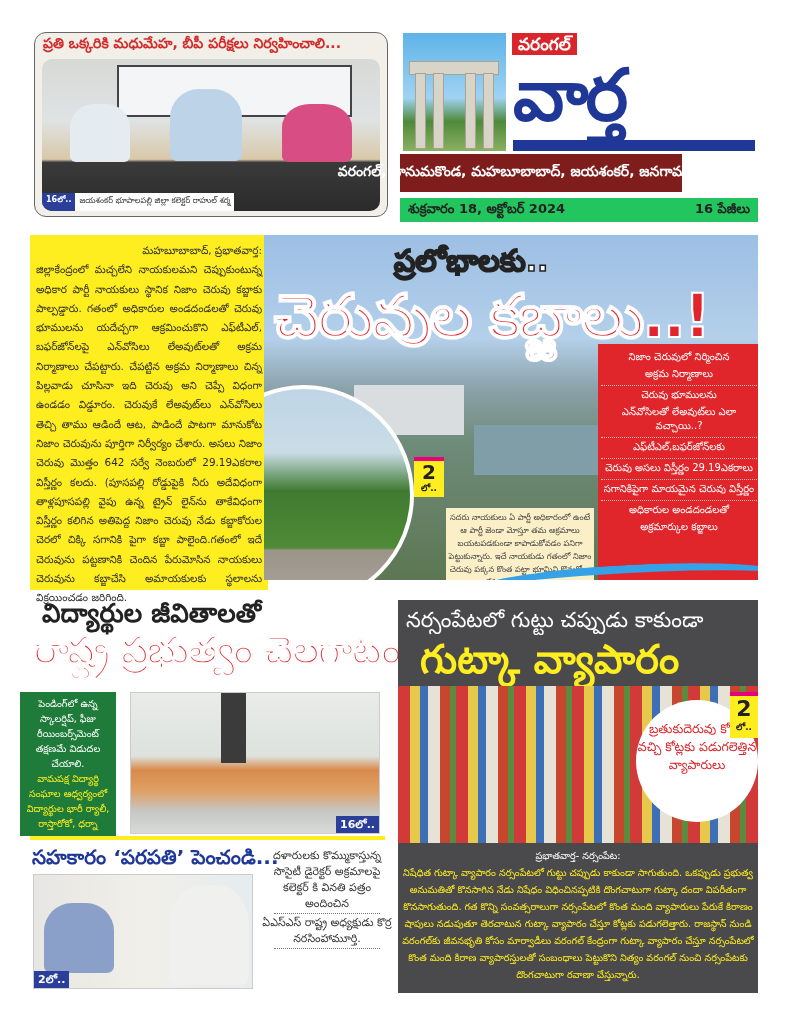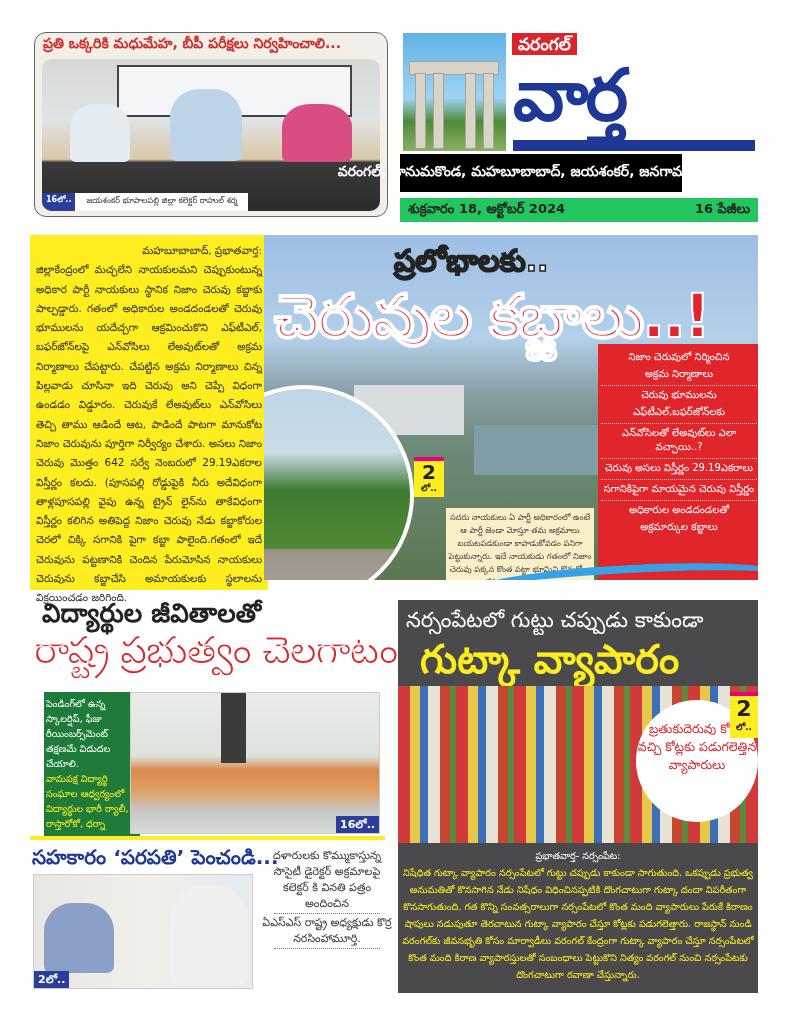--- a/index.html
+++ b/index.html
@@ -6,47 +6,47 @@
 body{width:787px;height:1024px;background:#fff;font-family:"DejaVu Sans",sans-serif;position:relative;overflow:hidden}
 .abs{position:absolute}
 
 .tl-box{left:34px;top:32px;width:354px;height:185px;border:1.5px solid #666;border-radius:12px;background:#f1efe8;overflow:hidden}
 .tl-head{left:8px;top:2px;font-size:14px;color:#d32a2a;font-weight:bold;white-space:nowrap}
 .tl-photo{left:7px;top:26px;width:338px;height:152px;border-radius:10px;overflow:hidden;background:linear-gradient(#d7d9d6 0,#dfe3e4 40%,#d8c8a8 66%,#3a3a3a 68%,#2b2b2b 100%)}
 .screen{left:75px;top:6px;width:235px;height:52px;background:#f3f5f7;border:2px solid #444}
 .person{border-radius:40% 40% 10% 10%}
 .tl-cap{left:0;bottom:0;height:18px;display:flex;align-items:stretch;font-size:8px}
 .cap-tag{background:#2b3f9a;color:#fff;font-weight:bold;padding:2px 4px}
-.cap-text{background:#fff;color:#333;padding:3px 11px}
+.cap-text{background:#fff;color:#333;padding:3px 4px}
 
 .mast-pic{left:403px;top:33px;width:103px;height:118px;background:linear-gradient(#5fb3e8,#9fd3f3 55%,#4f8a3a 75%,#89b160);overflow:hidden}
 .pillar{background:#d8d4c8;border:1px solid #a9a393}
 .brand-small{left:512px;top:33px;height:22px;background:#d9262c;color:#fff;font-size:17px;font-weight:bold;padding:0 6px;line-height:22px}
 .brand-big{left:513px;top:55px;font-size:72px;color:#1f3797;font-weight:bold;letter-spacing:-3px;line-height:80px}
 .brand-bar{left:513px;top:140px;width:242px;height:11px;background:#1f3797}
 .dove{left:595px;top:30px;font-size:22px;color:#fff}
-.districts{left:400px;top:154px;width:282px;height:38px;background:#000000;color:#fff;font-size:14px;font-weight:bold;display:flex;align-items:center;justify-content:center;white-space:nowrap}
+.districts{left:400px;top:154px;width:282px;height:38px;background:#7f1d1d;color:#fff;font-size:14px;font-weight:bold;display:flex;align-items:center;justify-content:center;white-space:nowrap}
 .dateline{left:400px;top:198px;width:358px;height:24px;background:#22c55e;display:flex;justify-content:space-between;align-items:center;padding:0 8px;font-size:13px;font-weight:bold;color:#222}
 
 .story-left{left:30px;top:235px;width:238px;height:355px;background:#ffee1f;padding:6px 6px;font-size:10.4px;line-height:19.3px;color:#2a2a2a;text-align:justify}
 .story-left .place{display:block;text-align:right;font-weight:normal}
 
 .banner{left:264px;top:235px;width:494px;height:345px;background:linear-gradient(#9dbfe4 0,#b4d0ea 30%,#8aa1a8 45%,#6f8b7a 60%,#5c7752 100%);overflow:hidden}
 .kicker{left:130px;top:8px;font-size:30px;color:#fff;font-weight:bold;-webkit-text-stroke:1.5px #222;white-space:nowrap}
 .headline{left:10px;top:46px;font-size:60px;color:#e0262c;font-weight:bold;-webkit-text-stroke:2px #fff;letter-spacing:-2px;white-space:nowrap}
 .circle-photo{left:-70px;top:150px;width:220px;height:220px;border-radius:50%;border:4px solid #fff;background:linear-gradient(#bfd5e6 0,#c9dce6 30%,#3f7a31 48%,#4f8b36 75%,#9b9489 76%,#aaa39a 100%);overflow:hidden}
 .badge2{background:#ffee1f;color:#222;font-weight:bold;text-align:center;border-top:4px solid #e6007e}
 .redbox{left:334px;top:109px;width:162px;height:272px;background:#e1262b;color:#fff;font-size:10px;text-align:center;padding:4px 3px}
 .redbox div{padding:3px 0;border-bottom:1px dotted #f7c0c0}
 .cream{left:182px;top:273px;width:148px;height:90px;background:#fbefc7;font-size:8.2px;color:#444;text-align:center;line-height:13px;padding:3px 2px;border-radius:0 0 8px 8px}
 .wave{left:200px;top:330px;width:330px;height:40px;border-top:8px solid #35a2e8;border-radius:60% 60% 0 0;transform:rotate(-3deg)}
 
 .stu-sub{left:42px;top:598px;font-size:26px;color:#222;font-weight:bold;white-space:nowrap}
-.stu-head{left:34px;top:628px;font-size:38px;color:#d9262c;font-weight:normal;letter-spacing:-1px;-webkit-text-stroke:1px #fff;white-space:nowrap}
-.greenbox{left:44px;top:692px;width:96px;height:144px;background:#1f7b3a;color:#fff;font-size:9.6px;text-align:left;line-height:15px;padding:4px 2px}
+.stu-head{left:34px;top:628px;font-size:38px;color:#d9262c;font-weight:bold;letter-spacing:-1px;-webkit-text-stroke:1px #fff;white-space:nowrap}
+.greenbox{left:20px;top:692px;width:96px;height:144px;background:#1f7b3a;color:#fff;font-size:9.6px;text-align:center;line-height:15px;padding:4px 2px}
 .greenbox .y{color:#ffee1f}
 .rally{left:130px;top:692px;width:250px;height:142px;background:linear-gradient(#e9ece9 0,#dde2dd 45%,#d98a4c 55%,#e0a065 70%,#c6c8c8 85%,#d9dbd8 100%);border:1px solid #ccc;overflow:hidden}
 .yellowline{left:30px;top:836px;width:355px;height:4px;background:#ffee1f}
 .tag16{background:#2b3f9a;color:#fff;font-weight:bold;font-size:11px;padding:2px 4px}
 
 .gutka{left:398px;top:600px;width:360px;height:243px;background:#4a4a4c;overflow:hidden}
 .gutka-sub{left:8px;top:8px;font-size:21px;color:#fff;white-space:nowrap}
 .gutka-head{left:22px;top:36px;font-size:40px;color:#ffee1f;font-weight:bold;white-space:nowrap}
 .packets{left:0;top:86px;width:360px;height:160px;background:repeating-linear-gradient(90deg,#d23a3a 0 12px,#e8c84a 12px 22px,#3d6fb6 22px 30px,#e6e2d6 30px 42px,#c6472d 42px 52px,#5b8b3f 52px 58px)}
 .white-circle{left:238px;top:100px;width:122px;height:122px;border-radius:50%;background:#fff;color:#d9262c;font-size:12.5px;text-align:center;line-height:18px;padding-top:20px}
@@ -105,22 +105,22 @@
   <div class="abs circle-photo"></div>
   <div class="abs badge2" style="left:150px;top:222px;width:30px;height:40px">
     <div style="font-size:20px;line-height:22px">2</div>
     <div style="font-size:9px">లో..</div>
   </div>
   <div class="abs cream">సదరు నాయకులు ఏ పార్టీ అధికారంలో ఉంటే ఆ పార్టీ జెండా మోస్తూ తమ అక్రమాలు బయటపడకుండా కాపాడుకోవడం పనిగా పెట్టుకున్నారు. ఇదే నాయకుడు గతంలో నిజాం చెరువు పక్కన కొంత పట్టా భూమిని కొనుగోలు చేసి అదే అదునుగా...</div>
   <div class="abs redbox">
     <div style="border:none;padding-bottom:0">నిజాం చెరువులో నిర్మించిన</div>
     <div>అక్రమ నిర్మాణాలు</div>
     <div style="border:none;padding-bottom:0">చెరువు భూములను</div>
+    <div>ఎన్‌వోసిలతో లేఅవుట్‌లు ఎలా వచ్చాయి..?</div>
     <div>ఎఫ్‌టీఎల్,బఫర్‌జోన్‌లకు</div>
-    <div>ఎన్‌వోసిలతో లేఅవుట్‌లు ఎలా వచ్చాయి..?</div>
     <div>చెరువు అసలు విస్తీర్ణం 29.19ఎకరాలు</div>
     <div>సగానికిపైగా మాయమైన చెరువు విస్తీర్ణం</div>
     <div style="border:none;padding-bottom:0">అధికారుల అండదండలతో</div>
     <div style="border:none">అక్రమార్కుల కబ్జాలు</div>
   </div>
   <div class="abs wave"></div>
 </div>
 
 <div class="abs stu-sub">విద్యార్థుల జీవితాలతో</div>
 <div class="abs stu-head">రాష్ట్ర ప్రభుత్వం చెలగాటం</div>

